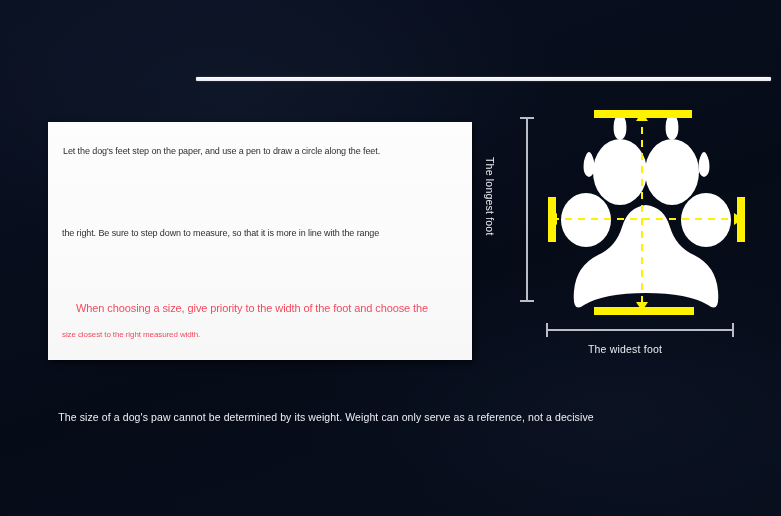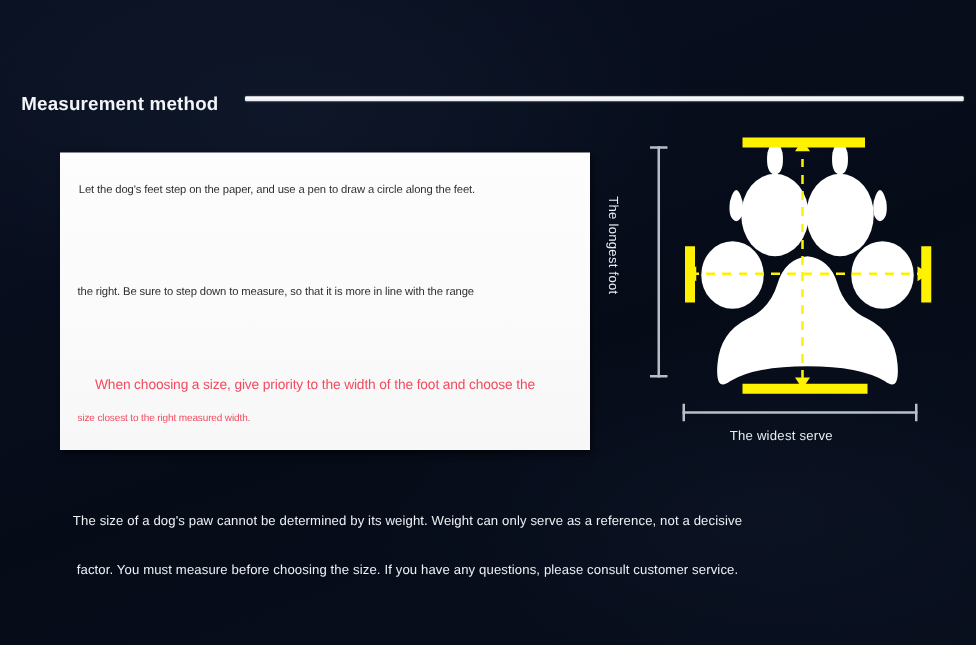--- a/index.html
+++ b/index.html
@@ -104,21 +104,20 @@
   }
   #foot1{top:411px;}
   #foot2{top:450px;}
 </style>
 </head>
 <body>
 
 <div id="stage">
 
   <div id="header">
-    <div id="title">Measurement method</div>
     <div id="title-rule"></div>
   </div>
 
   <div id="card">
     <div class="card-line" id="line1">Let the dog's feet step on the paper, and use a pen to draw a circle along the feet.</div>
     <div class="card-line" id="line3">the right. Be sure to step down to measure, so that it is more in line with the range</div>
     <div class="card-line" id="line5">When choosing a size, give priority to the width of the foot and choose the</div>
     <div class="card-line" id="line6">size closest to the right measured width.</div>
   </div>
 
@@ -168,19 +167,18 @@
     <div class="arrow" id="arr-up"></div>
     <div class="arrow" id="arr-dn"></div>
     <div class="arrow" id="arr-lf"></div>
     <div class="arrow" id="arr-rt"></div>
 
     <div id="hcal">
       <div class="stem"></div>
       <div class="cap l"></div>
       <div class="cap r"></div>
     </div>
-    <div id="hlabel">The widest serve</div>
+    <div id="hlabel">The widest foot</div>
   </div>
 
   <div class="foot" id="foot1">The size of a dog's paw cannot be determined by its weight. Weight can only serve as a reference, not a decisive</div>
-  <div class="foot" id="foot2">factor. You must measure before choosing the size. If you have any questions, please consult customer service.</div>
 
 </div>
 
 </body></html>

